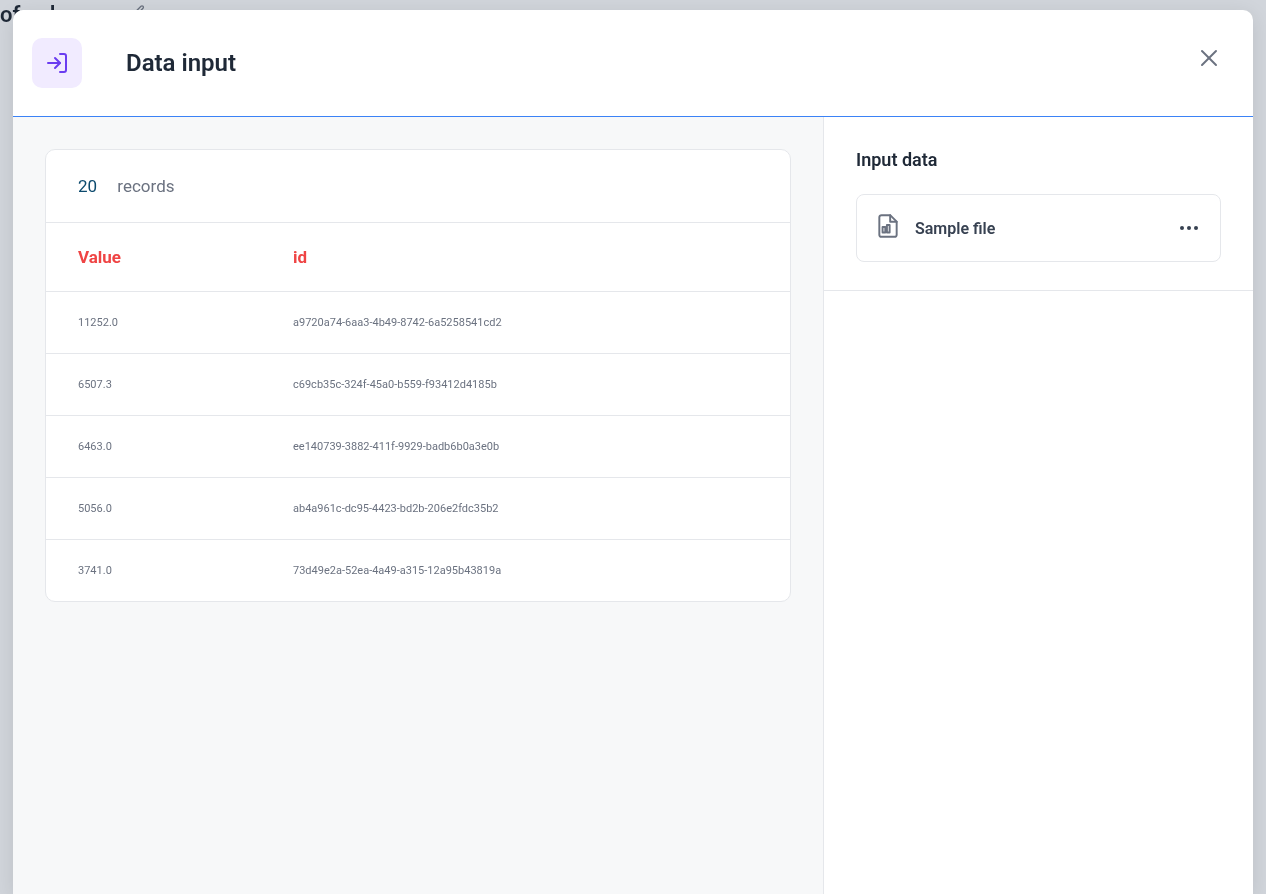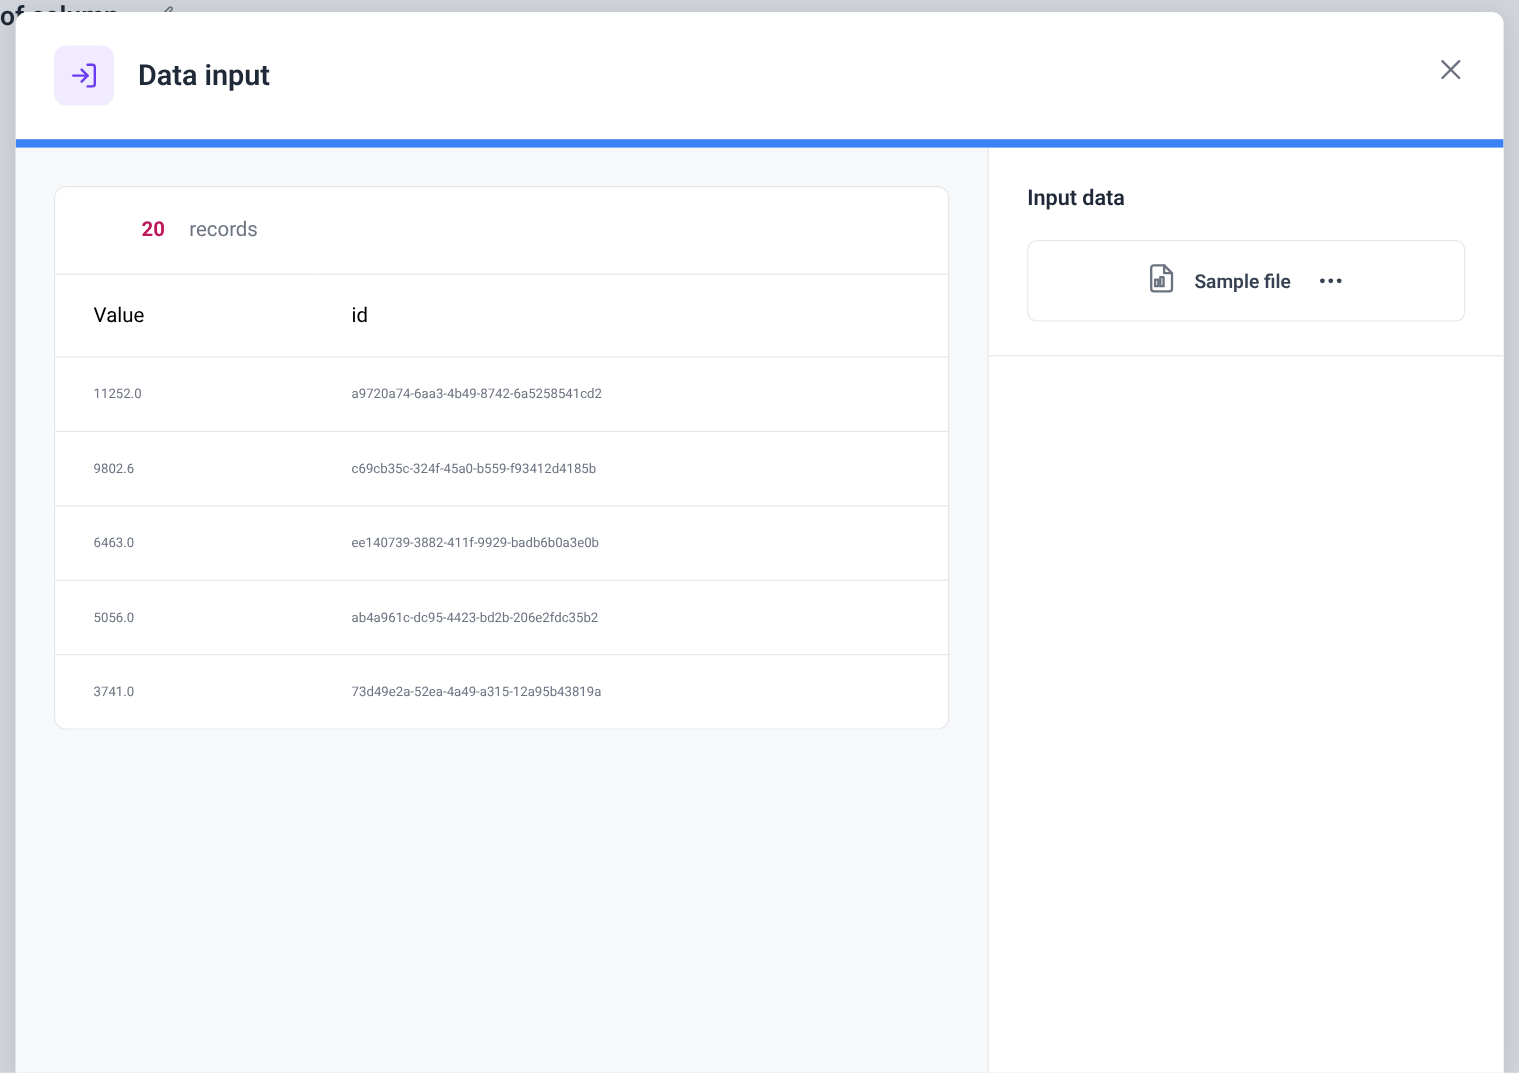--- a/index.html
+++ b/index.html
@@ -41,23 +41,24 @@
       background: #ffffff;
       border-radius: 10px 10px 0 0;
       box-shadow: 0 4px 20px rgba(0,0,0,0.1);
       display: flex;
       flex-direction: column;
       overflow: hidden;
     }
     .modal-header {
       display: flex;
       align-items: center;
-      padding: 28px 32px 28px 32px;
-      border-bottom: 7px solid #3b82f6;
+      padding: 28px 32px 28px 19px;
+      border-bottom: 1px solid #3b82f6;
       position: relative;
+      gap: 24px;
     }
     .modal-icon-wrap {
       width: 50px;
       height: 50px;
       background: #f1ebff;
       border-radius: 10px;
       display: flex;
       align-items: center;
       justify-content: center;
       margin-right: 20px;
@@ -102,38 +103,37 @@
       background: #ffffff;
       border: 1px solid #e5e7eb;
       border-radius: 10px;
       overflow: hidden;
     }
     .records-bar {
       padding: 26px 32px;
       font-size: 17px;
     }
     .records-count {
-      font-weight: 700;
-      color: #be185d;
-      margin-left: 40px;
+      font-weight: 400;
+      color: #0c4a6e;
     }
     .records-label {
       color: #6b7280;
       margin-left: 16px;
     }
     table {
       width: 100%;
       border-collapse: collapse;
     }
     thead th {
       text-align: left;
       padding: 24px 32px;
       font-size: 17px;
-      font-weight: 400;
-      color: #000000;
+      font-weight: 700;
+      color: #ef4444;
       border-top: 1px solid #e5e7eb;
       border-bottom: 1px solid #e5e7eb;
     }
     tbody td {
       padding: 24px 32px;
       font-size: 11px;
       color: #6b7280;
       border-bottom: 1px solid #e5e7eb;
     }
     tbody tr:last-child td {
@@ -153,21 +153,21 @@
       font-weight: 600;
       color: #1f2937;
       margin-bottom: 24px;
     }
     .file-card {
       border: 1px solid #e5e7eb;
       border-radius: 8px;
       padding: 18px 18px;
       display: flex;
       align-items: center;
-      justify-content: center;
+      justify-content: space-between;
       gap: 20px;
     }
     .file-left {
       display: flex;
       align-items: center;
       gap: 14px;
     }
     .file-label {
       font-size: 16px;
       font-weight: 600;
@@ -239,21 +239,21 @@
               <th class="col-value">Value</th>
               <th>id</th>
             </tr>
           </thead>
           <tbody id="table-body">
               <tr>
                 <td class="col-value">11252.0</td>
                 <td>a9720a74-6aa3-4b49-8742-6a5258541cd2</td>
               </tr>
               <tr>
-                <td class="col-value">9802.6</td>
+                <td class="col-value">6507.3</td>
                 <td>c69cb35c-324f-45a0-b559-f93412d4185b</td>
               </tr>
               <tr>
                 <td class="col-value">6463.0</td>
                 <td>ee140739-3882-411f-9929-badb6b0a3e0b</td>
               </tr>
               <tr>
                 <td class="col-value">5056.0</td>
                 <td>ab4a961c-dc95-4423-bd2b-206e2fdc35b2</td>
               </tr>

